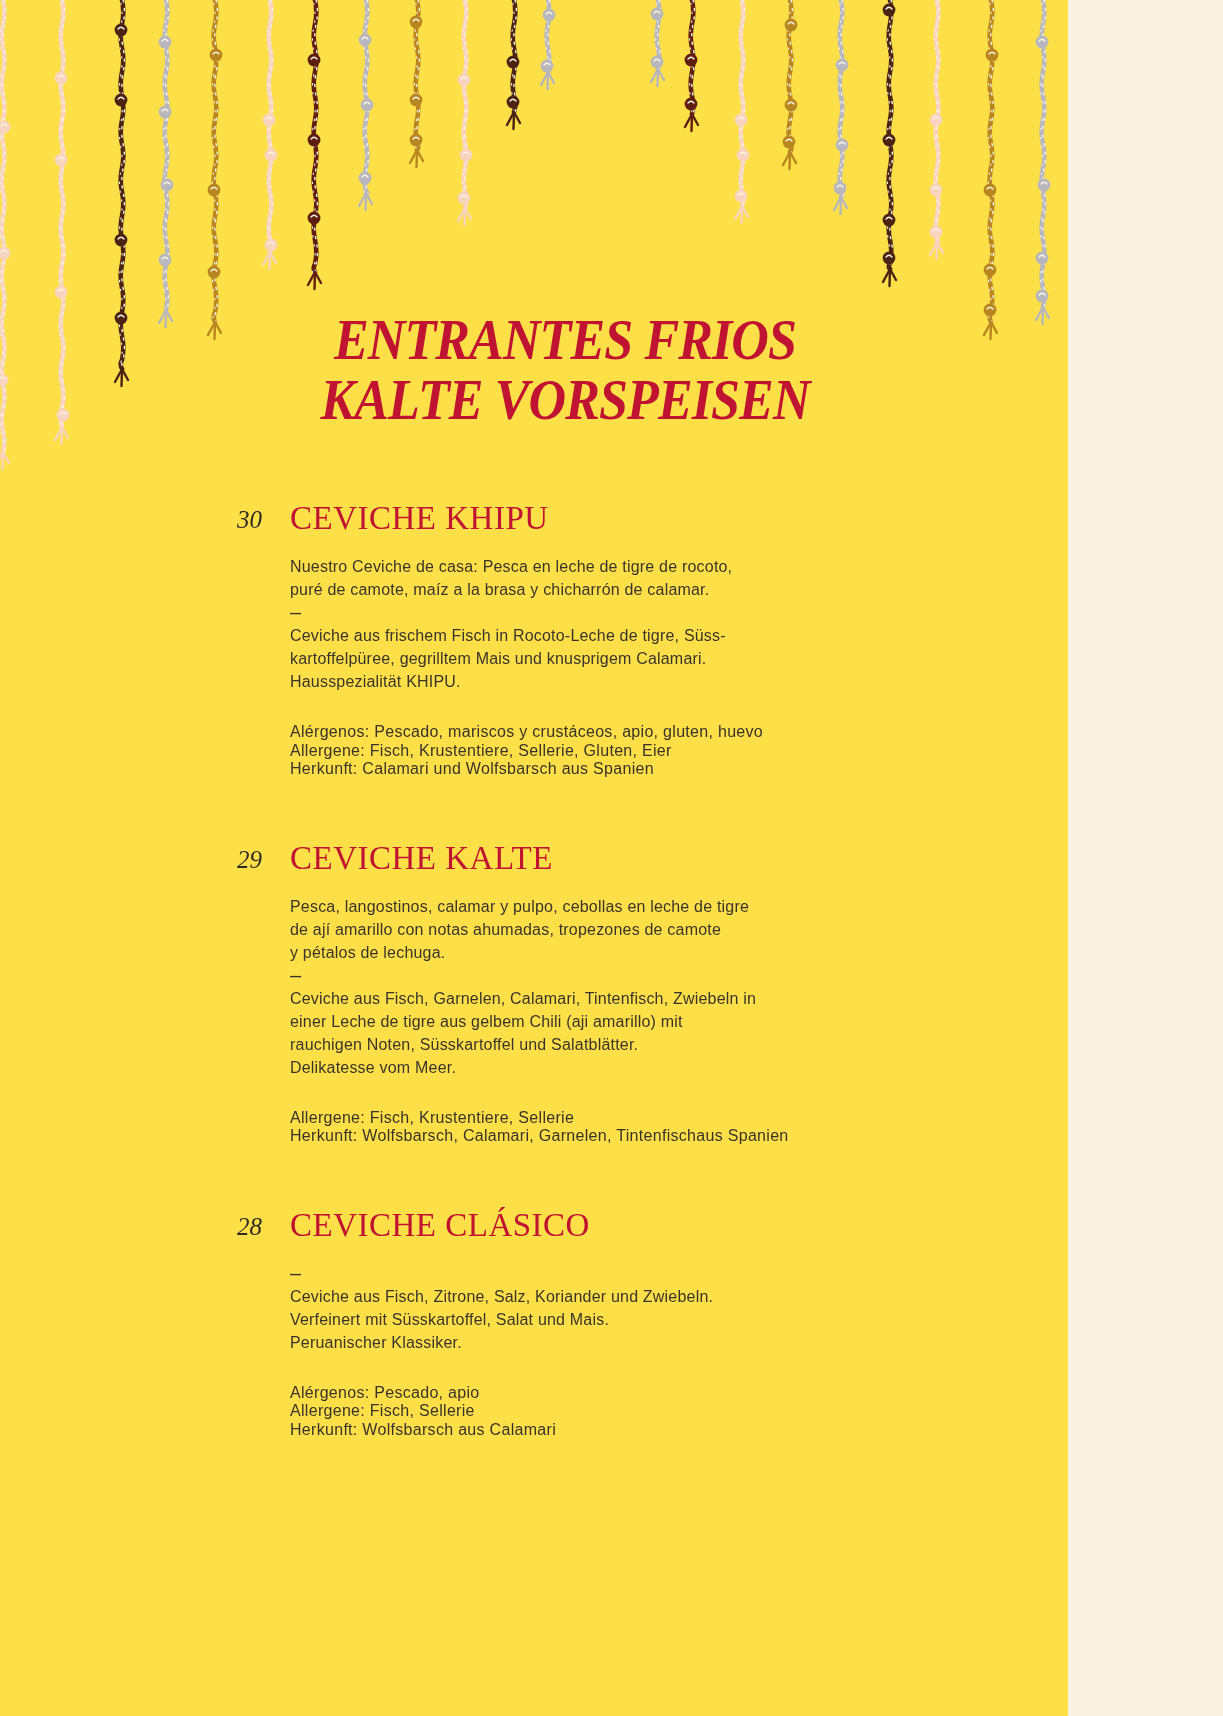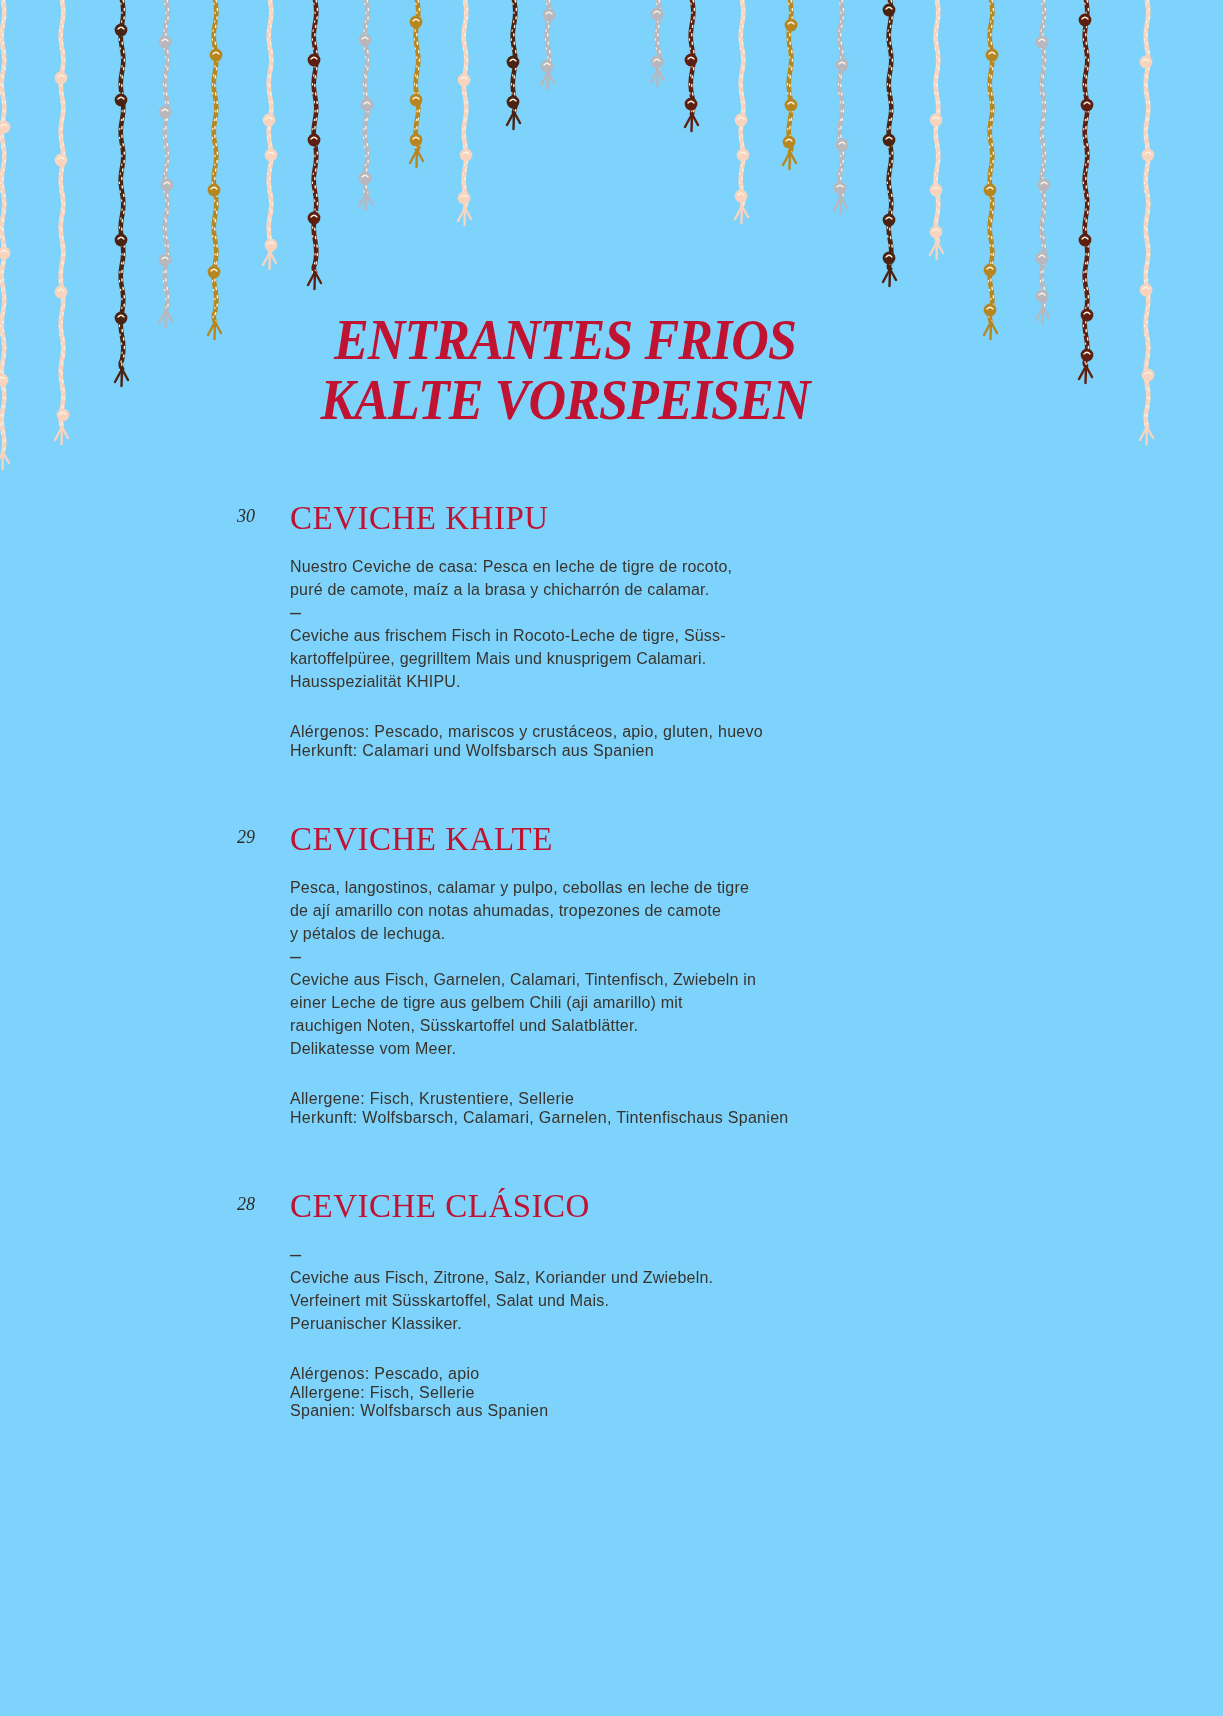--- a/index.html
+++ b/index.html
@@ -1,18 +1,18 @@
 <!DOCTYPE html>
 <html><head>
 <meta charset="utf-8">
 <style>
   html, body { margin:0; padding:0; background:#faf3e3; }
   .page {
-    position:relative; width:1223px; height:1716px;
-    background:#7dd3fc; overflow:hidden;
+    position:relative; width:1068px; height:1716px;
+    background:#fde047; overflow:hidden;
     font-family:"Liberation Sans", sans-serif;
     color:#3a332c;
   }
   .khipu { position:absolute; inset:0; pointer-events:none; }
   .khipu svg { position:absolute; top:0; overflow:visible; }
 
   .title {
     position:absolute; top:310px; left:0; width:1130px; margin:0;
     text-align:center;
     font-family:"Liberation Serif", serif; font-style:italic; font-weight:700;
@@ -20,21 +20,21 @@
     color:#bf1331;
     transform:scaleX(0.93); transform-origin:50% 0;
   }
   .title span { display:block; }
 
   .menu { position:absolute; left:237px; top:503px; width:700px; }
   .item { position:relative; padding-left:53px; margin-bottom:64px; }
   .price {
     position:absolute; left:0; top:3px;
     font-family:"Liberation Serif", serif; font-style:italic;
-    font-size:18px; color:#2f2a25;
+    font-size:25px; color:#2f2a25;
   }
   .name {
     margin:0 0 22px 0;
     font-family:"Liberation Serif", serif; font-weight:400;
     font-size:33px; line-height:30px; letter-spacing:0.5px;
     color:#bf1331;
   }
   .desc {
     margin:0; font-size:16px; line-height:23px;
     letter-spacing:0.2px; white-space:pre-line; color:#3a332c;
@@ -397,20 +397,21 @@
       <div class="price">30</div>
       <h2 class="name">CEVICHE KHIPU</h2>
       <p class="desc">Nuestro Ceviche de casa: Pesca en leche de tigre de rocoto,
 puré de camote, maíz a la brasa y chicharrón de calamar.</p>
       <div class="dash">–</div>
       <p class="desc">Ceviche aus frischem Fisch in Rocoto-Leche de tigre, Süss-
 kartoffelpüree, gegrilltem Mais und knusprigem Calamari.
 Hausspezialität KHIPU.</p>
       <div class="allergens">
         <div>Alérgenos: Pescado, mariscos y crustáceos, apio, gluten, huevo</div>
+        <div>Allergene: Fisch, Krustentiere, Sellerie, Gluten, Eier</div>
         <div>Herkunft: Calamari und Wolfsbarsch aus Spanien</div>
       </div>
     </section>
 
     <section class="item">
       <div class="price">29</div>
       <h2 class="name">CEVICHE KALTE</h2>
       <p class="desc">Pesca, langostinos, calamar y pulpo, cebollas en leche de tigre
 de ají amarillo con notas ahumadas, tropezones de camote
 y pétalos de lechuga.</p>
@@ -428,18 +429,18 @@
     <section class="item">
       <div class="price">28</div>
       <h2 class="name">CEVICHE CLÁSICO</h2>
       <div class="dash">–</div>
       <p class="desc">Ceviche aus Fisch, Zitrone, Salz, Koriander und Zwiebeln.
 Verfeinert mit Süsskartoffel, Salat und Mais.
 Peruanischer Klassiker.</p>
       <div class="allergens">
         <div>Alérgenos: Pescado, apio</div>
         <div>Allergene: Fisch, Sellerie</div>
-        <div>Spanien: Wolfsbarsch aus Spanien</div>
+        <div>Herkunft: Wolfsbarsch aus Calamari</div>
       </div>
     </section>
 
   </div>
 </div>
 
 </body></html>

